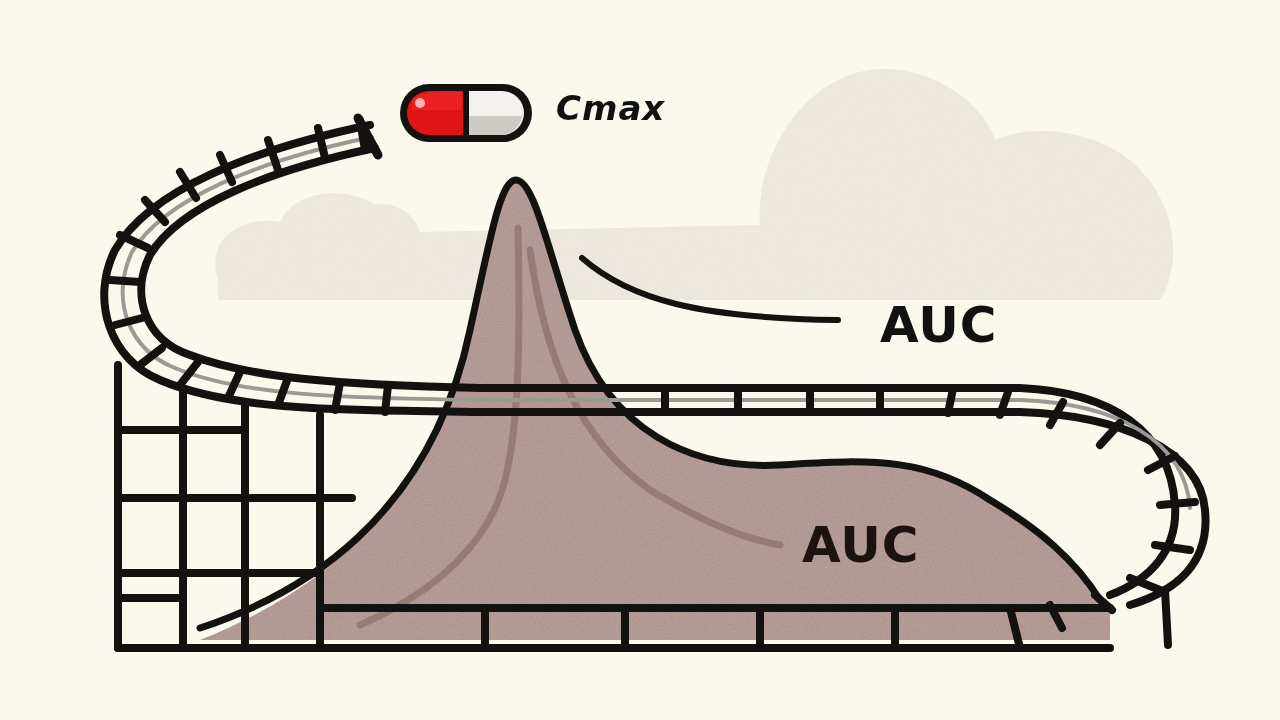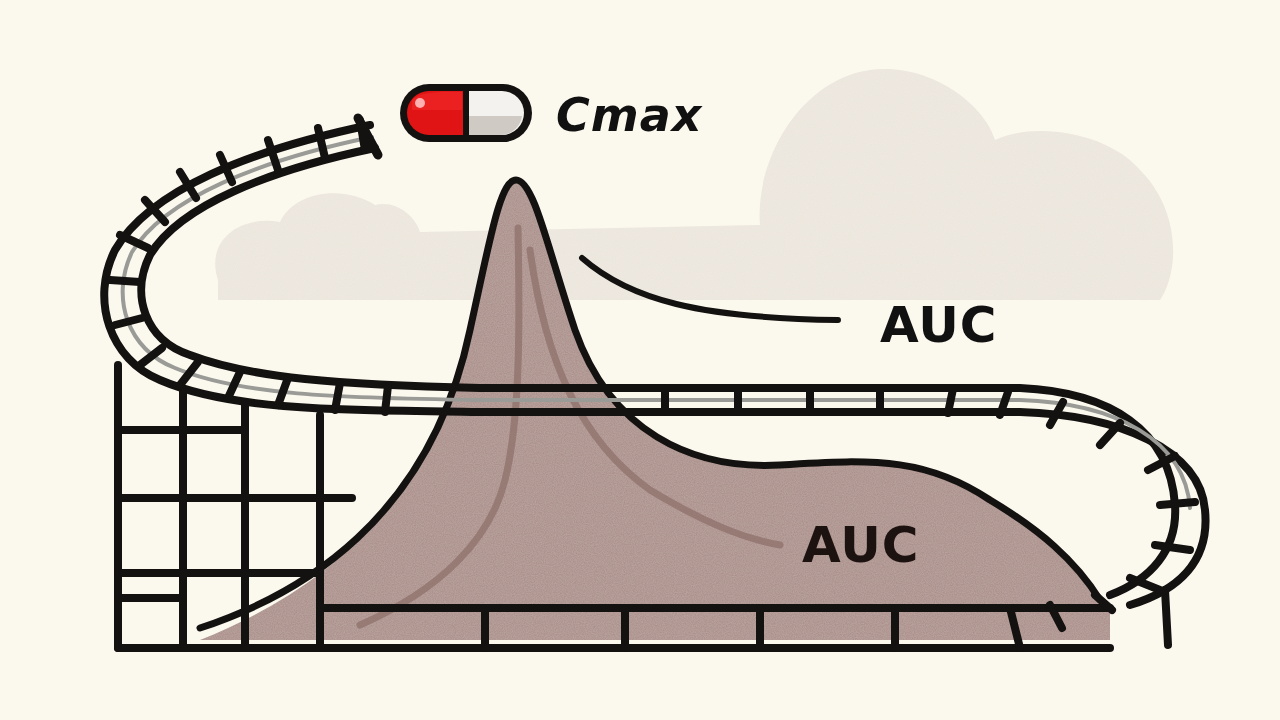--- a/index.html
+++ b/index.html
@@ -1,19 +1,19 @@
 <!DOCTYPE html>
 <html><head>
 <meta charset="utf-8">
 <style>
   html, body { margin: 0; padding: 0; }
   body { width: 1280px; height: 720px; overflow: hidden; background: #fbf8ee; position: relative; font-family: "DejaVu Sans", sans-serif; }
   #stage { position: absolute; left: 0; top: 0; width: 1280px; height: 720px; }
   .label { position: absolute; font-family: "DejaVu Sans", sans-serif; font-weight: bold; color: #111; letter-spacing: 1px; }
-  #cmax-label { left: 556px; top: 88px; font-size: 46px; font-style: italic; }
+  #cmax-label { left: 556px; top: 88px; font-size: 34px; font-style: italic; }
   #auc-label-1 { left: 880px; top: 296px; font-size: 50px; }
   #auc-label-2 { left: 802px; top: 516px; font-size: 50px; color: #1c1210; }
 </style>
 </head>
 <body>
 
 <div id="stage">
 <svg width="1280" height="720" viewBox="0 0 1280 720" xmlns="http://www.w3.org/2000/svg">
   <defs>
     <filter id="grain" x="0" y="0" width="100%" height="100%">

